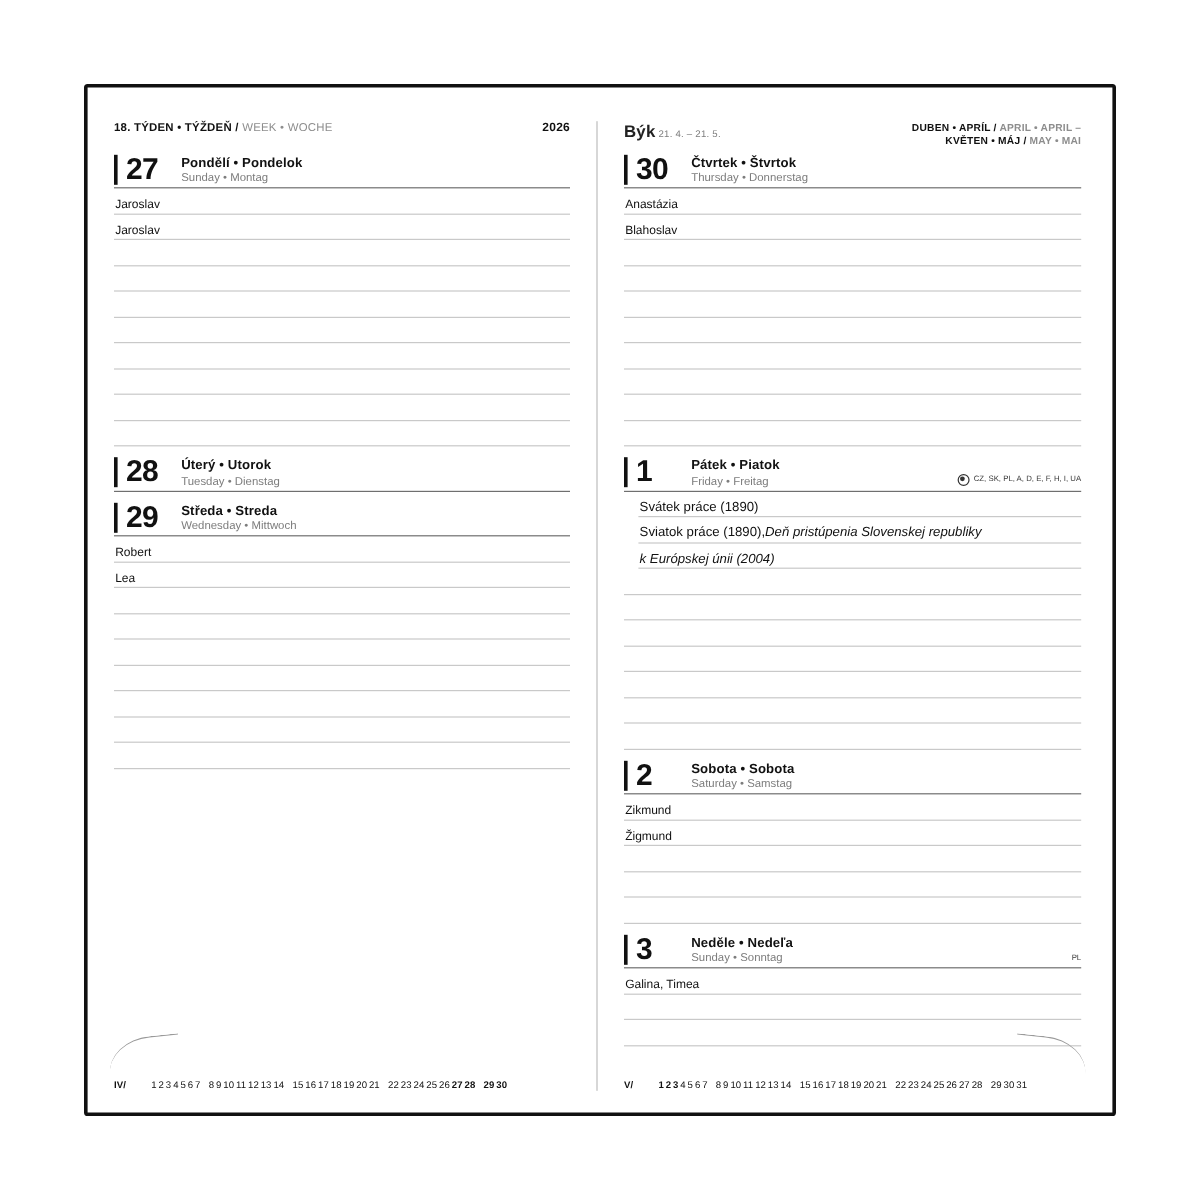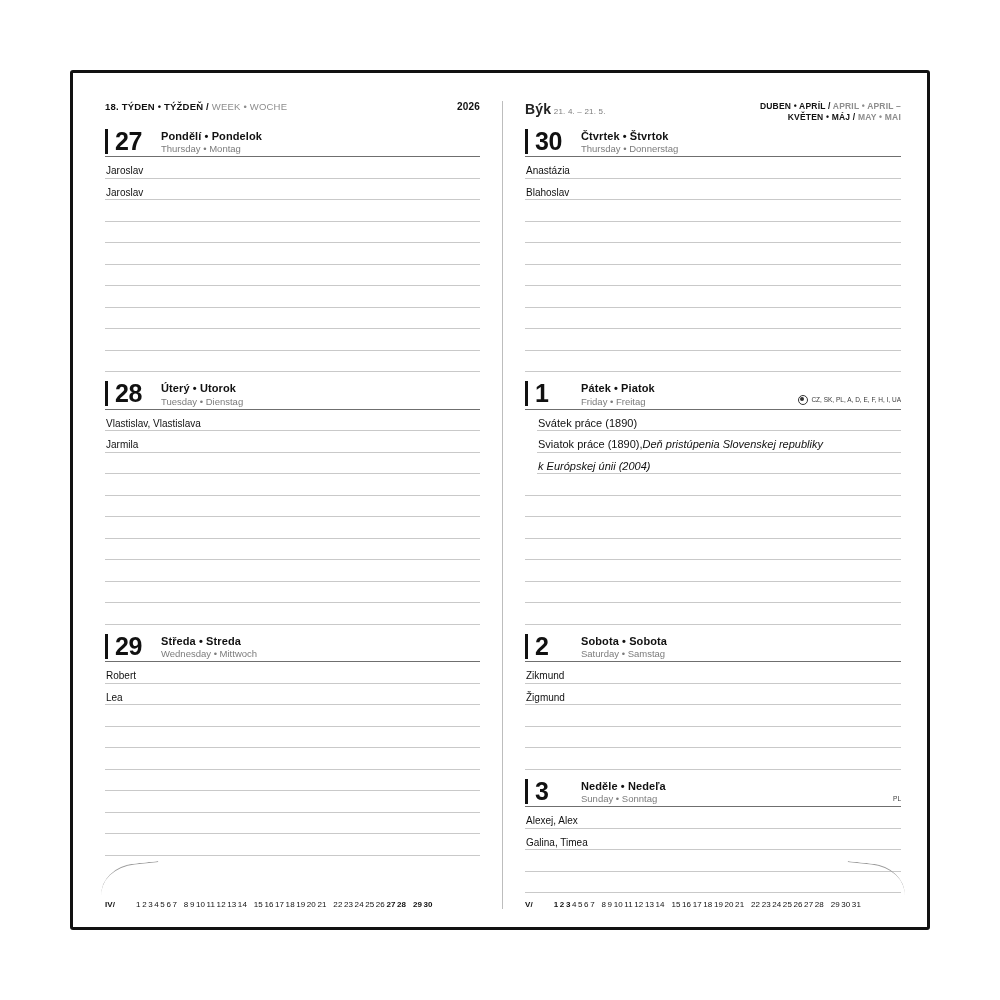--- a/index.html
+++ b/index.html
@@ -23,21 +23,21 @@
     border: 3px solid #111;
     border-radius: 3px;
     background: #fff;
     box-sizing: border-box;
     overflow: hidden;
   }
   .spread {
     position: absolute;
     left: 0; top: 0; right: 0; bottom: 0;
     display: flex;
-    padding: 28px 26px 18px 32px;
+    padding: 28px 26px 18px 22px;
     box-sizing: border-box;
   }
   .page {
     position: relative;
     box-sizing: border-box;
     display: flex;
     flex-direction: column;
   }
   .page-left {
     width: 50%;
@@ -216,21 +216,21 @@
         <div class="year-label">2026</div>
       </div>
 
       <div class="day-block">
         <div class="day-head">
           <div class="daynum-box">
             <span class="daynum">27</span>
           </div>
           <div class="day-names">
             <div class="native">Pondělí • Pondelok</div>
-            <div class="foreign">Thursday • Montag</div>
+            <div class="foreign">Sunday • Montag</div>
           </div>
         </div>
         <div class="lines">
           <div class="line name-line">Jaroslav</div>
           <div class="line name-line">Jaroslav</div>
           <div class="line"></div>
           <div class="line"></div>
           <div class="line"></div>
           <div class="line"></div>
           <div class="line"></div>
@@ -244,32 +244,20 @@
 
       <div class="day-block">
         <div class="day-head">
           <div class="daynum-box">
             <span class="daynum">28</span>
           </div>
           <div class="day-names">
             <div class="native">Úterý • Utorok</div>
             <div class="foreign">Tuesday • Dienstag</div>
           </div>
-        </div>
-        <div class="lines">
-          <div class="line name-line">Vlastislav, Vlastislava</div>
-          <div class="line name-line">Jarmila</div>
-          <div class="line"></div>
-          <div class="line"></div>
-          <div class="line"></div>
-          <div class="line"></div>
-          <div class="line"></div>
-          <div class="line"></div>
-          <div class="line"></div>
-          <div class="line"></div>
         </div>
       </div>
 
       <div class="spacer"></div>
 
       <div class="day-block">
         <div class="day-head">
           <div class="daynum-box">
             <span class="daynum">29</span>
           </div>
@@ -406,21 +394,20 @@
           </div>
           <div class="day-names">
             <div class="native">Neděle • Nedeľa</div>
             <div class="foreign">Sunday • Sonntag</div>
           </div>
           <div class="day-flags">
             <span>PL</span>
           </div>
         </div>
         <div class="lines">
-          <div class="line name-line">Alexej, Alex</div>
           <div class="line name-line">Galina, Timea</div>
           <div class="line"></div>
           <div class="line"></div>
         </div>
       </div>
 
       <div class="foot">
         <span class="mlabel">V/</span>
         <span id="right-days"><span class="d bold">1</span><span class="d bold">2</span><span class="d bold">3</span><span class="d">4</span><span class="d">5</span><span class="d">6</span><span class="d">7</span><span class="sep"> </span><span class="d">8</span><span class="d">9</span><span class="d">10</span><span class="d">11</span><span class="d">12</span><span class="d">13</span><span class="d">14</span><span class="sep"> </span><span class="d">15</span><span class="d">16</span><span class="d">17</span><span class="d">18</span><span class="d">19</span><span class="d">20</span><span class="d">21</span><span class="sep"> </span><span class="d">22</span><span class="d">23</span><span class="d">24</span><span class="d">25</span><span class="d">26</span><span class="d">27</span><span class="d">28</span><span class="sep"> </span><span class="d">29</span><span class="d">30</span><span class="d">31</span></span>
       </div>

